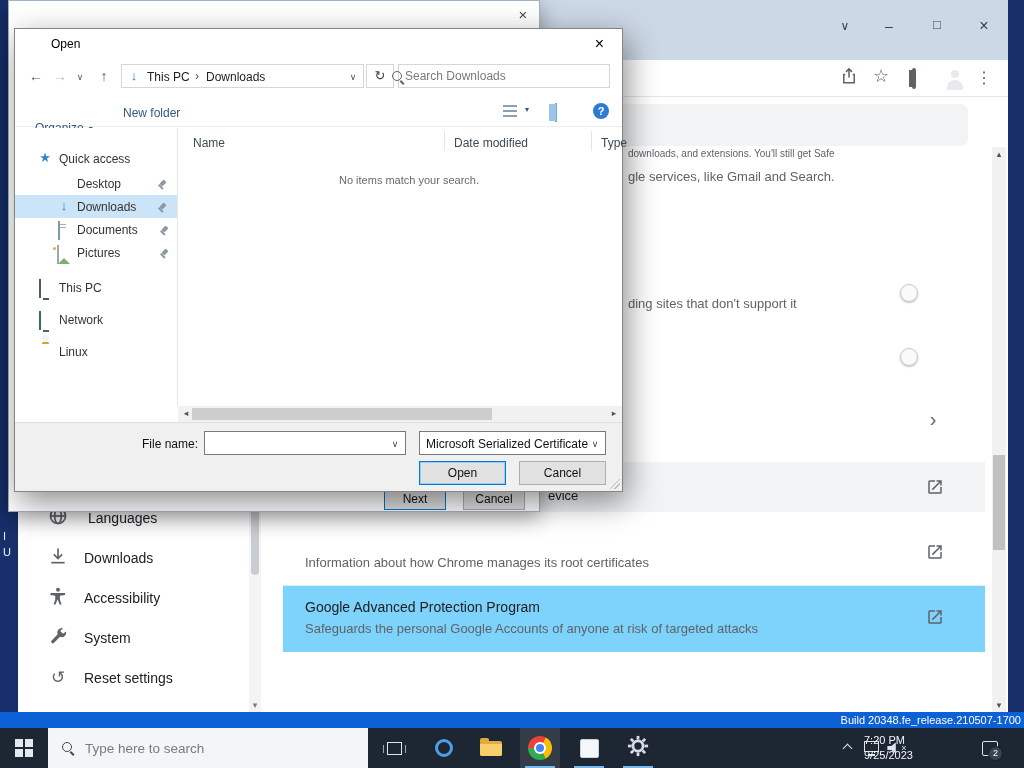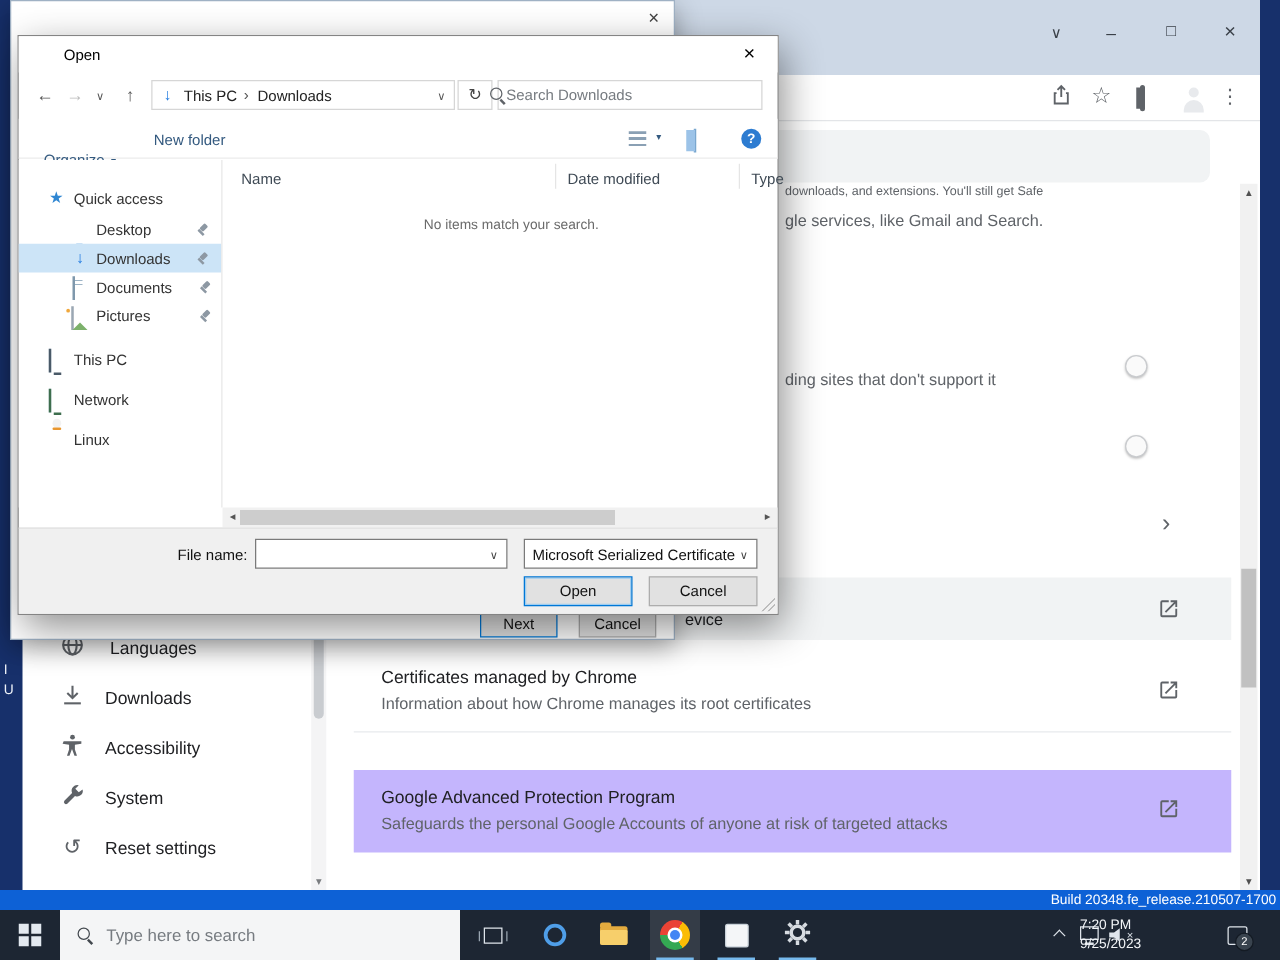--- a/index.html
+++ b/index.html
@@ -132,32 +132,31 @@
       <span class="abs" style="left:265px;top:26px;font-size:13px;color:#202124;">evice</span>
       <span class="abs" style="left:643px;top:16px;">
         <svg viewBox="0 0 24 24" width="18" height="18">
             <path fill="#5f6368" d="M19 19H5V5h7V3H5a2 2 0 0 0-2 2v14a2 2 0 0 0 2 2h14a2 2 0 0 0 2-2v-7h-2zM14 3v2h3.59l-9.83 9.83 1.41 1.41L19 6.41V10h2V3z"></path>
           </svg>
       </span>
     </div>
 
     
     <div class="abs" style="left:265px;top:517px;width:702px;height:68px;background:#fff;">
-      <span class="abs" style="left:22px;top:16px;font-size:14px;color:#202124;">Certificates managed by Chrome</span>
       <span class="abs" style="left:22px;top:38px;font-size:13px;color:#5f6368;">Information about how Chrome manages its root certificates</span>
       <span class="abs" style="left:643px;top:26px;">
         <svg viewBox="0 0 24 24" width="18" height="18">
             <path fill="#5f6368" d="M19 19H5V5h7V3H5a2 2 0 0 0-2 2v14a2 2 0 0 0 2 2h14a2 2 0 0 0 2-2v-7h-2zM14 3v2h3.59l-9.83 9.83 1.41 1.41L19 6.41V10h2V3z"></path>
           </svg>
       </span>
     </div>
     <div class="abs" style="left:265px;top:585px;width:702px;height:1px;background:#e8eaed;"></div>
 
     
-    <div class="abs" style="left:265px;top:616px;width:702px;height:66px;background:#c4b5fd;">
+    <div class="abs" style="left:265px;top:586px;width:702px;height:66px;background:#7dd3fc;">
       <span class="abs" style="left:22px;top:13px;font-size:14px;color:#202124;">Google Advanced Protection Program</span>
       <span class="abs" style="left:22px;top:35px;font-size:13px;color:#5f6368;">Safeguards the personal Google Accounts of anyone at risk of targeted attacks</span>
       <span class="abs" style="left:643px;top:22px;">
         <svg viewBox="0 0 24 24" width="18" height="18">
             <path fill="#5f6368" d="M19 19H5V5h7V3H5a2 2 0 0 0-2 2v14a2 2 0 0 0 2 2h14a2 2 0 0 0 2-2v-7h-2zM14 3v2h3.59l-9.83 9.83 1.41 1.41L19 6.41V10h2V3z"></path>
           </svg>
       </span>
     </div>
 
     

